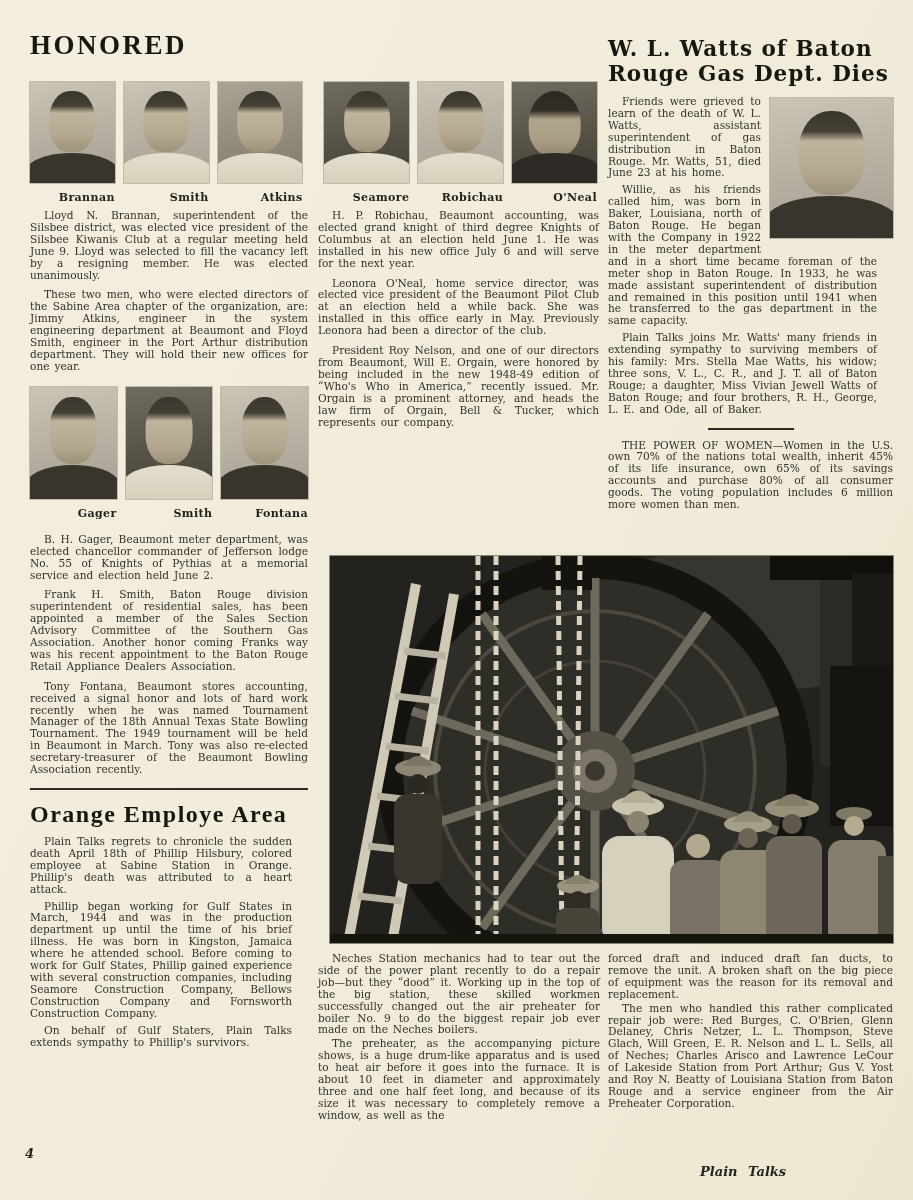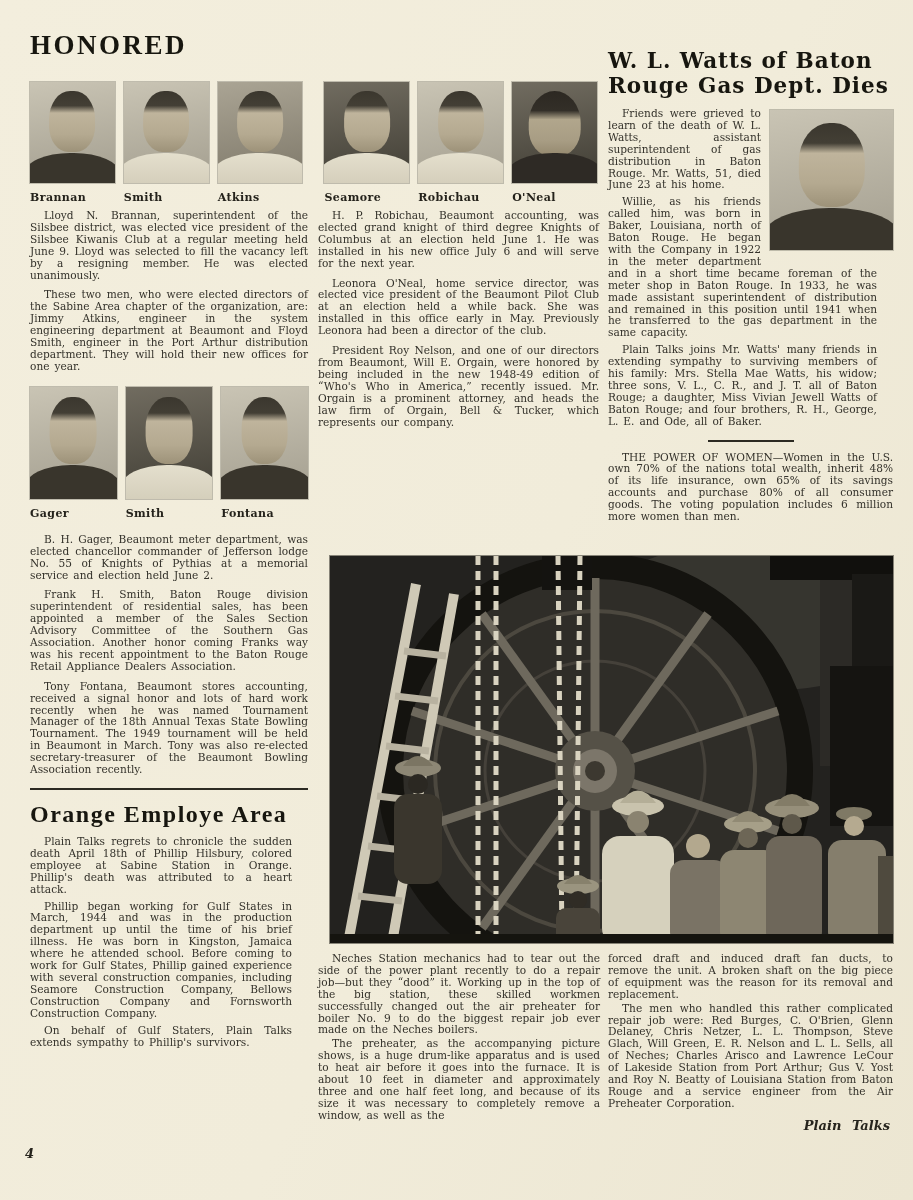--- a/index.html
+++ b/index.html
@@ -17,21 +17,21 @@
   
   .display-head{
     font-family:Liberation Serif, serif;
     font-weight:700;color:#17160f;letter-spacing:2.5px;
     font-size:27px;line-height:30px;
   }
   .display-head.medium{font-size:24px;letter-spacing:1.5px;line-height:28px;}
   .article-head{
     font-family:"DejaVu Serif","Liberation Serif",serif;
     font-weight:700;color:#17160f;font-size:21.5px;line-height:25px;letter-spacing:1px;
-    margin:12px 0 10px 0;
+    margin:0 0 10px 0;
   }
   
   .bodytext p{
     margin:0 0 8px 0;
     font-size:10.6px;line-height:11.9px;
     text-align:justify;text-indent:14px;
     word-spacing:1.6px;
     color:#33312a;
   }
   .bodytext p.noindent{text-indent:0;}
@@ -56,21 +56,21 @@
     content:"";position:absolute;left:50%;bottom:-12%;transform:translateX(-50%);
     width:112%;height:42%;border-radius:48% 48% 0 0;background:#39352c;
   }
   .pimg.shirt::after{background:linear-gradient(#e4dfcd,#cfc9b5);}
   .pimg.woman::before{
     width:62%;height:64%;border-radius:50% 50% 42% 42%;
     background:linear-gradient(#2c2822 0%,#332f28 30%,#b1a68c 44%,#a89d84 76%,#94886e 100%);
   }
   .pimg.woman::after{background:#2e2a25;}
   .pcap{
-    text-align:left;font-weight:700;font-size:11px;letter-spacing:.4px;
+    text-align:right;font-weight:700;font-size:11px;letter-spacing:.4px;
     color:#24221b;margin-top:8px;
     font-family:"DejaVu Serif","Liberation Serif",serif;
   }
   .prow1 .pimg{height:101px;}
   .prow1 .pframe:nth-child(4){margin-left:13px;}
   .prow2 .pimg{height:112px;}
   .prow2{margin:14px 0 14px 0;}
   
   .watts-photo{
     float:right;width:123px;height:140px;margin:2px 0 6px 9px;
@@ -168,21 +168,21 @@
       <div>Rouge Gas Dept. Dies</div>
     </div>
     <div class="bodytext semi">
       <div class="pimg watts-photo"></div>
       <p>Friends were grieved to learn of the death of W. L. Watts, assistant superintendent of gas distribution in Baton Rouge. Mr. Watts, 51, died June 23 at his home.</p>
       <p>Willie, as his friends called him, was born in Baker, Louisiana, north of Baton Rouge. He began with the Company in 1922 in the meter department and in a short time became foreman of the meter shop in Baton Rouge. In 1933, he was made assistant superintendent of distribution and remained in this position until 1941 when he transferred to the gas department in the same capacity.</p>
       <p>Plain Talks joins Mr. Watts' many friends in extending sympathy to surviving members of his family: Mrs. Stella Mae Watts, his widow; three sons, V. L., C. R., and J. T. all of Baton Rouge; a daughter, Miss Vivian Jewell Watts of Baton Rouge; and four brothers, R. H., George, L. E. and Ode, all of Baker.</p>
     </div>
     <hr class="rule-short">
     <div class="bodytext">
-      <p>THE POWER OF WOMEN—Women in the U.S. own 70% of the nations total wealth, inherit 48% of its life insurance, own 65% of its savings accounts and purchase 80% of all consumer goods. The voting population includes 6 million more women than men.</p>
+      <p>THE POWER OF WOMEN—Women in the U.S. own 70% of the nations total wealth, inherit 45% of its life insurance, own 65% of its savings accounts and purchase 80% of all consumer goods. The voting population includes 6 million more women than men.</p>
     </div>
   </div>
 
   <div id="bigphoto" class="abs" style="left:330px;top:556px;width:563px;height:387px;">
     <svg width="563" height="387" viewBox="0 0 563 387" preserveAspectRatio="none">
       <rect width="563" height="387" fill="#23221f"></rect>
       <ellipse cx="430" cy="60" rx="170" ry="75" fill="#3a3832" opacity="0.85"></ellipse>
       <rect x="490" y="0" width="73" height="210" fill="#2c2a26"></rect>
       <rect x="440" y="0" width="123" height="24" fill="#11100d"></rect>
       <rect x="522" y="18" width="41" height="96" fill="#1a1916"></rect>
@@ -271,15 +271,15 @@
     <p>Neches Station mechanics had to tear out the side of the power plant recently to do a repair job—but they “dood” it. Working up in the top of the big station, these skilled workmen successfully changed out the air preheater for boiler No. 9 to do the biggest repair job ever made on the Neches boilers.</p>
     <p>The preheater, as the accompanying picture shows, is a huge drum-like apparatus and is used to heat air before it goes into the furnace. It is about 10 feet in diameter and approximately three and one half feet long, and because of its size it was necessary to completely remove a window, as well as the</p>
   </div>
 
   <div class="abs bodytext tight" style="left:608px;top:953px;width:285px;">
     <p class="noindent">forced draft and induced draft fan ducts, to remove the unit. A broken shaft on the big piece of equipment was the reason for its removal and replacement.</p>
     <p>The men who handled this rather complicated repair job were: Red Burges, C. O'Brien, Glenn Delaney, Chris Netzer, L. L. Thompson, Steve Glach, Will Green, E. R. Nelson and L. L. Sells, all of Neches; Charles Arisco and Lawrence LeCour of Lakeside Station from Port Arthur; Gus V. Yost and Roy N. Beatty of Louisiana Station from Baton Rouge and a service engineer from the Air Preheater Corporation.</p>
   </div>
 
   <div class="abs folio" style="left:25px;top:1146px;">4</div>
-  <div class="abs folio" style="left:700px;top:1118px;width:190px;text-align:right;word-spacing:6px;">Plain Talks</div>
+  <div class="abs folio" style="left:700px;top:1164px;width:190px;text-align:left;word-spacing:6px;">Plain Talks</div>
 
 </div>
 
 </body></html>

